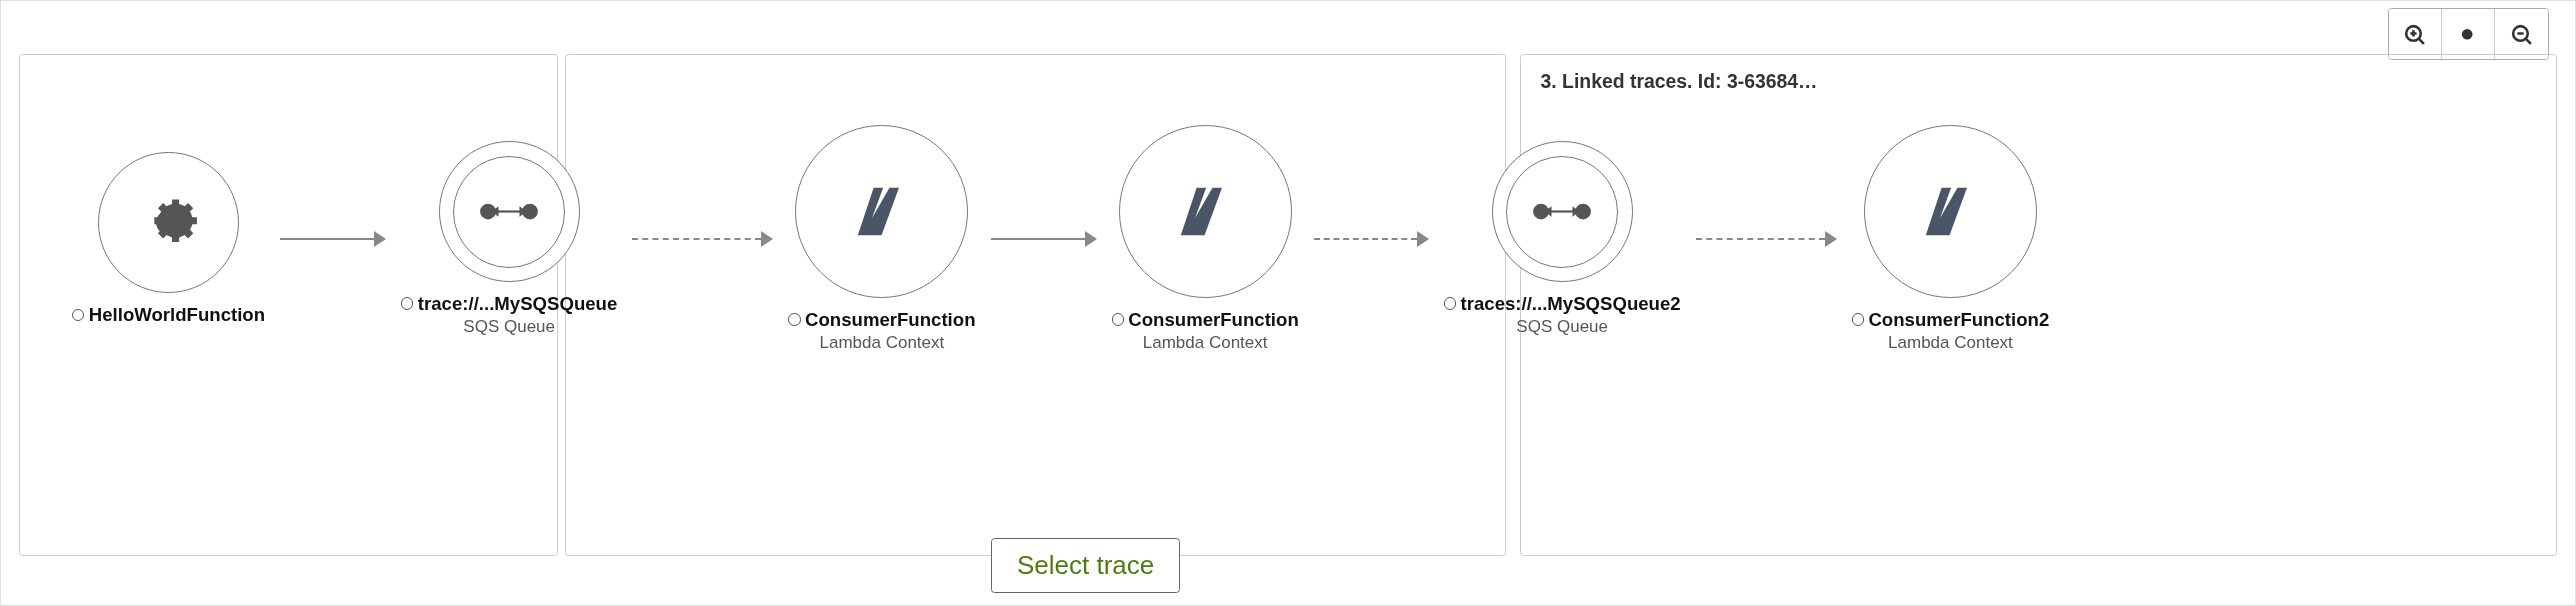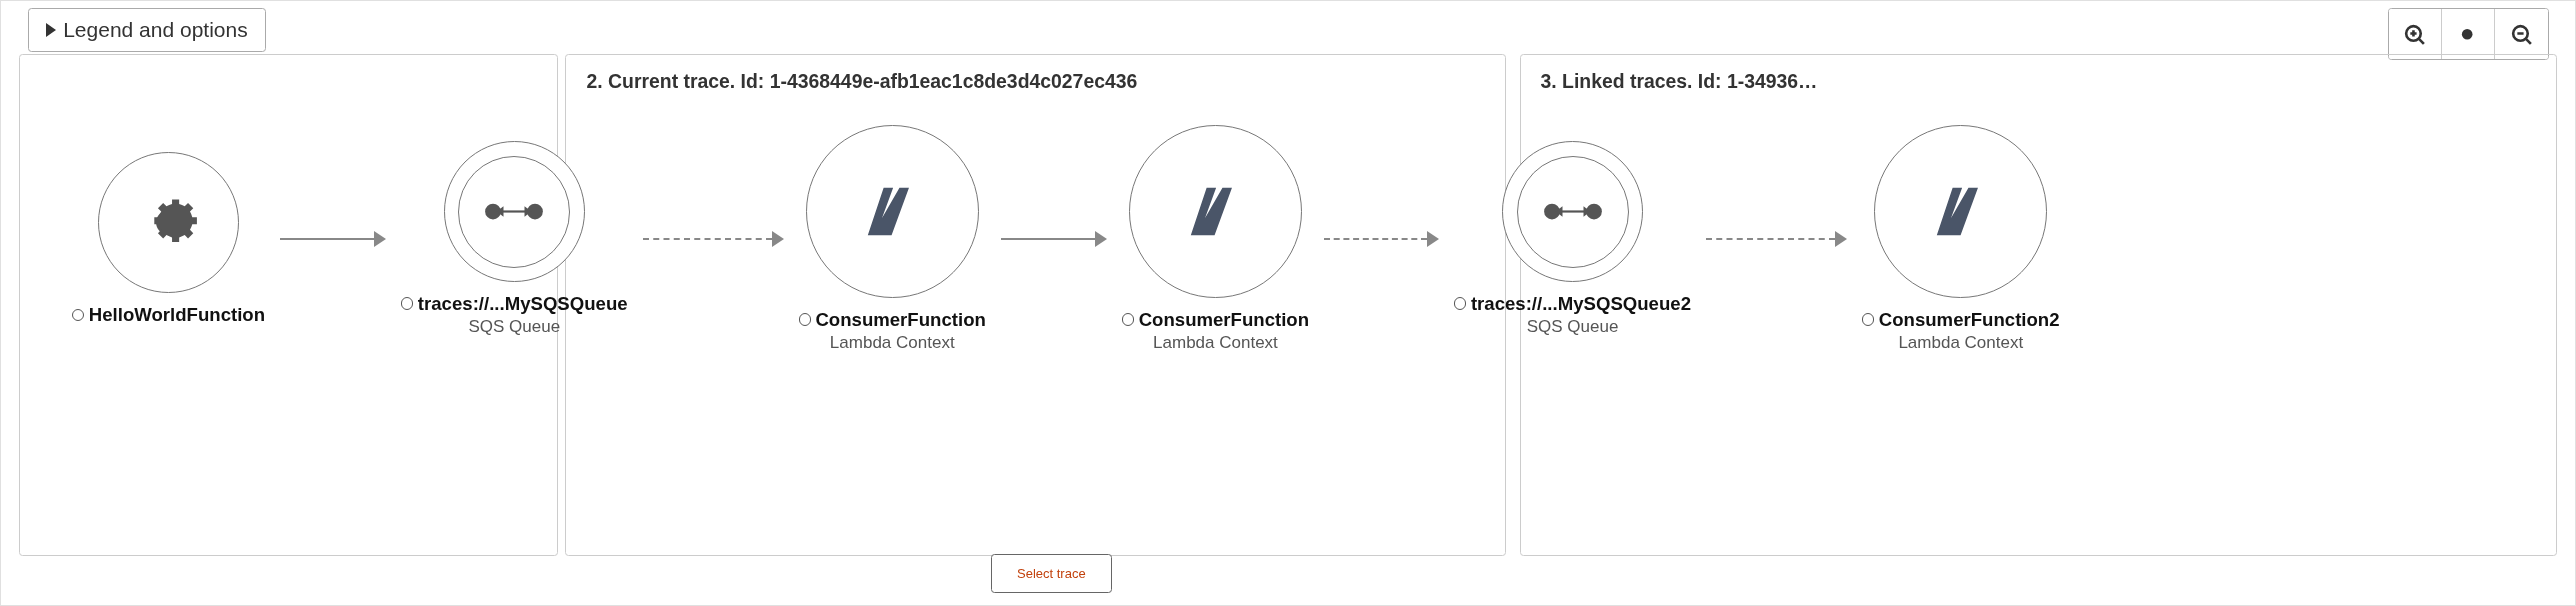--- a/index.html
+++ b/index.html
@@ -79,23 +79,23 @@
 
     
     .select-trace-btn {
       position: absolute;
       bottom: 12.4px;
       left: 990px;
       border: 1.3px solid #666;
       border-radius: 3.5px;
       padding: 10.6px 25px;
       background: #fff;
-      font-size: 13px;
+      font-size: 26px;
       font-weight: 500;
-      color: #c2410c;
+      color: #4d7c0f;
       cursor: pointer;
       white-space: nowrap;
     }
 
     .node-item {
       display: flex;
       flex-direction: column;
       align-items: center;
       flex-shrink: 0;
     }
@@ -160,24 +160,20 @@
       color: #555;
       text-align: center;
       margin-top: 2.7px;
     }
   </style>
 </head>
 <body>
 
 <div class="main-container">
 
-  <div class="legend-panel">
-    <span class="triangle"></span>
-    <span>Legend and options</span>
-  </div>
 
   <div class="zoom-controls">
     <button class="zoom-btn">
       <svg width="25" height="25" viewBox="0 0 24 24" fill="none" stroke="#333" stroke-width="2.5">
         <circle cx="11" cy="11" r="7"></circle>
         <line x1="11" y1="8" x2="11" y2="14"></line>
         <line x1="8" y1="11" x2="14" y2="11"></line>
         <line x1="16" y1="16" x2="21" y2="21"></line>
       </svg>
     </button>
@@ -194,23 +190,22 @@
       </svg>
     </button>
   </div>
 
   <div style="position:absolute; top:53px; left:17.7px; width:539px; bottom:49px; border:1.3px solid #ccc; border-radius:3.5px;"></div>
 
   <div style="position:absolute; top:53px; left:564px; width:941px; bottom:49px; border:1.3px solid #ccc; border-radius:3.5px;"></div>
 
   <div style="position:absolute; top:53px; left:1519px; right:17.7px; bottom:49px; border:1.3px solid #ccc; border-radius:3.5px;"></div>
 
-  <div style="position:absolute; top:69px; left:582px; font-size:19.4px; font-weight:600; color:#333; background:#fff; padding:0 3.5px;">2. Current trace. Id: 1-4368449e-afb1eac1c8de3d4c027ec436</div>
-
-  <div style="position:absolute; top:69px; left:1536px; font-size:19.4px; font-weight:600; color:#333; background:#fff; padding:0 3.5px;">3. Linked traces. Id: 1-34936…</div>
+
+  <div style="position:absolute; top:69px; left:1536px; font-size:19.4px; font-weight:600; color:#333; background:#fff; padding:0 3.5px;">3. Linked traces. Id: 3-63684…</div>
 
   <div style="position:absolute; top:124px; left:0; right:0; display:flex; align-items:center; padding:0 71px;gap:15px;">
 
     <div class="node-item">
       <div class="node-circle-outer">
 
         <svg width="71" height="71" viewBox="0 0 80 80" fill="#555">
           <path d="M40 26a14 14 0 1 0 0 28 14 14 0 0 0 0-28zm0 22a8 8 0 1 1 0-16 8 8 0 0 1 0 16z"></path>
           <path d="M72 34h-5.2a27.2 27.2 0 0 0-2.6-6.3l3.7-3.7-5.9-5.9-3.7 3.7A27.2 27.2 0 0 0 52 19.2V14h-8v5.2a27.2 27.2 0 0 0-6.3 2.6l-3.7-3.7-5.9 5.9 3.7 3.7A27.2 27.2 0 0 0 29.2 34H24v8h5.2a27.2 27.2 0 0 0 2.6 6.3l-3.7 3.7 5.9 5.9 3.7-3.7a27.2 27.2 0 0 0 6.3 2.6V62h8v-5.2a27.2 27.2 0 0 0 6.3-2.6l3.7 3.7 5.9-5.9-3.7-3.7a27.2 27.2 0 0 0 2.6-6.3H72v-8z"></path>
         </svg>
@@ -232,21 +227,21 @@
         <svg width="64" height="35" viewBox="0 0 72 40" fill="none">
           <circle cx="12" cy="20" r="9" fill="#555"></circle>
           <circle cx="60" cy="20" r="9" fill="#555"></circle>
           <line x1="21" y1="20" x2="51" y2="20" stroke="#555" stroke-width="2.5"></line>
           <polygon points="48,14 56,20 48,26" fill="#555"></polygon>
           <polygon points="24,14 16,20 24,26" fill="#555"></polygon>
         </svg>
       </div>
       <div class="label-row">
         <div class="empty-circle"></div>
-        <span class="node-name">traces://...MySQSQueue</span>
+        <span class="node-name">trace://...MySQSQueue</span>
       </div>
       <div class="node-sub">SQS Queue</div>
     </div>
 
     <div style="display:flex;align-items:center;width:141px;flex-shrink:0;">
       <div style="flex:1;height:0;border-top:2.2px dashed #888;"></div>
       <div class="conn-arrow"></div>
     </div>
 
     <div class="node-item">

